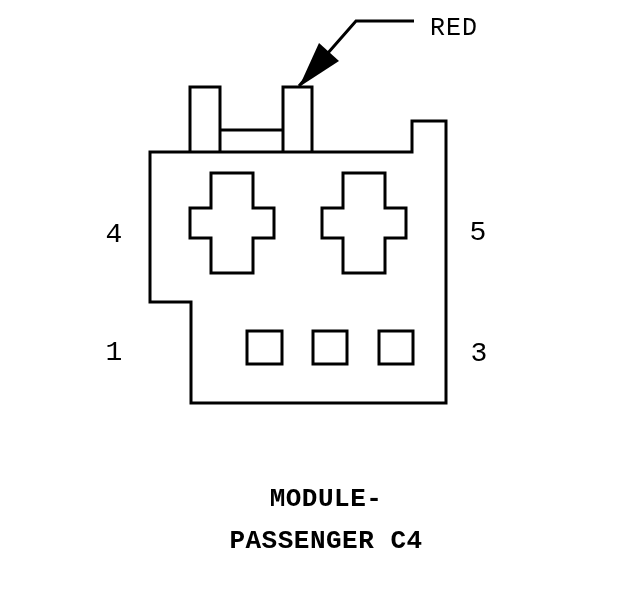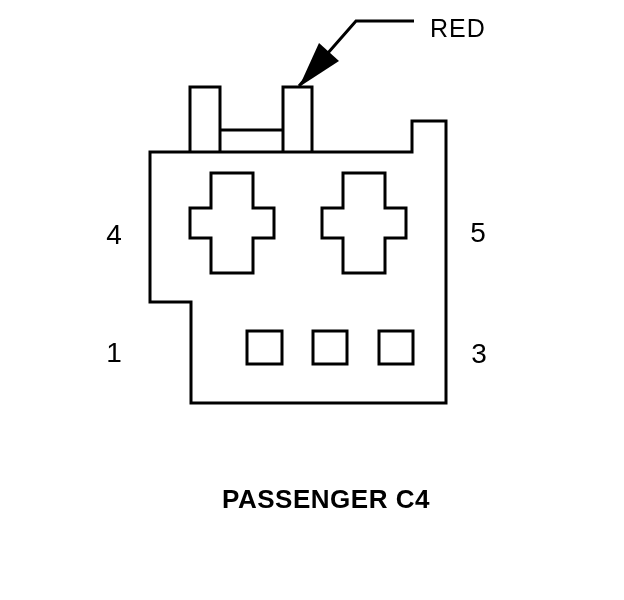--- a/index.html
+++ b/index.html
@@ -5,21 +5,21 @@
   html, body {
     margin: 0;
     padding: 0;
     background: #ffffff;
   }
   .stage {
     position: relative;
     width: 624px;
     height: 600px;
     background: #ffffff;
-    font-family: Liberation Sans, sans-serif;
+    font-family: Liberation Mono, monospace;
     color: #000000;
     overflow: hidden;
   }
   .lineart {
     position: absolute;
     left: 0;
     top: 0;
   }
   .wire-label {
     position: absolute;
@@ -83,16 +83,17 @@
   </svg>
 
   <div class="wire-label">RED</div>
 
   <div class="pin-label pin-4">4</div>
   <div class="pin-label pin-5">5</div>
   <div class="pin-label pin-1">1</div>
   <div class="pin-label pin-3">3</div>
 
   <div class="caption">
+    <div class="caption-line">MODULE-</div>
     <div class="caption-line">PASSENGER C4</div>
   </div>
 
 </div>
 
 </body></html>

